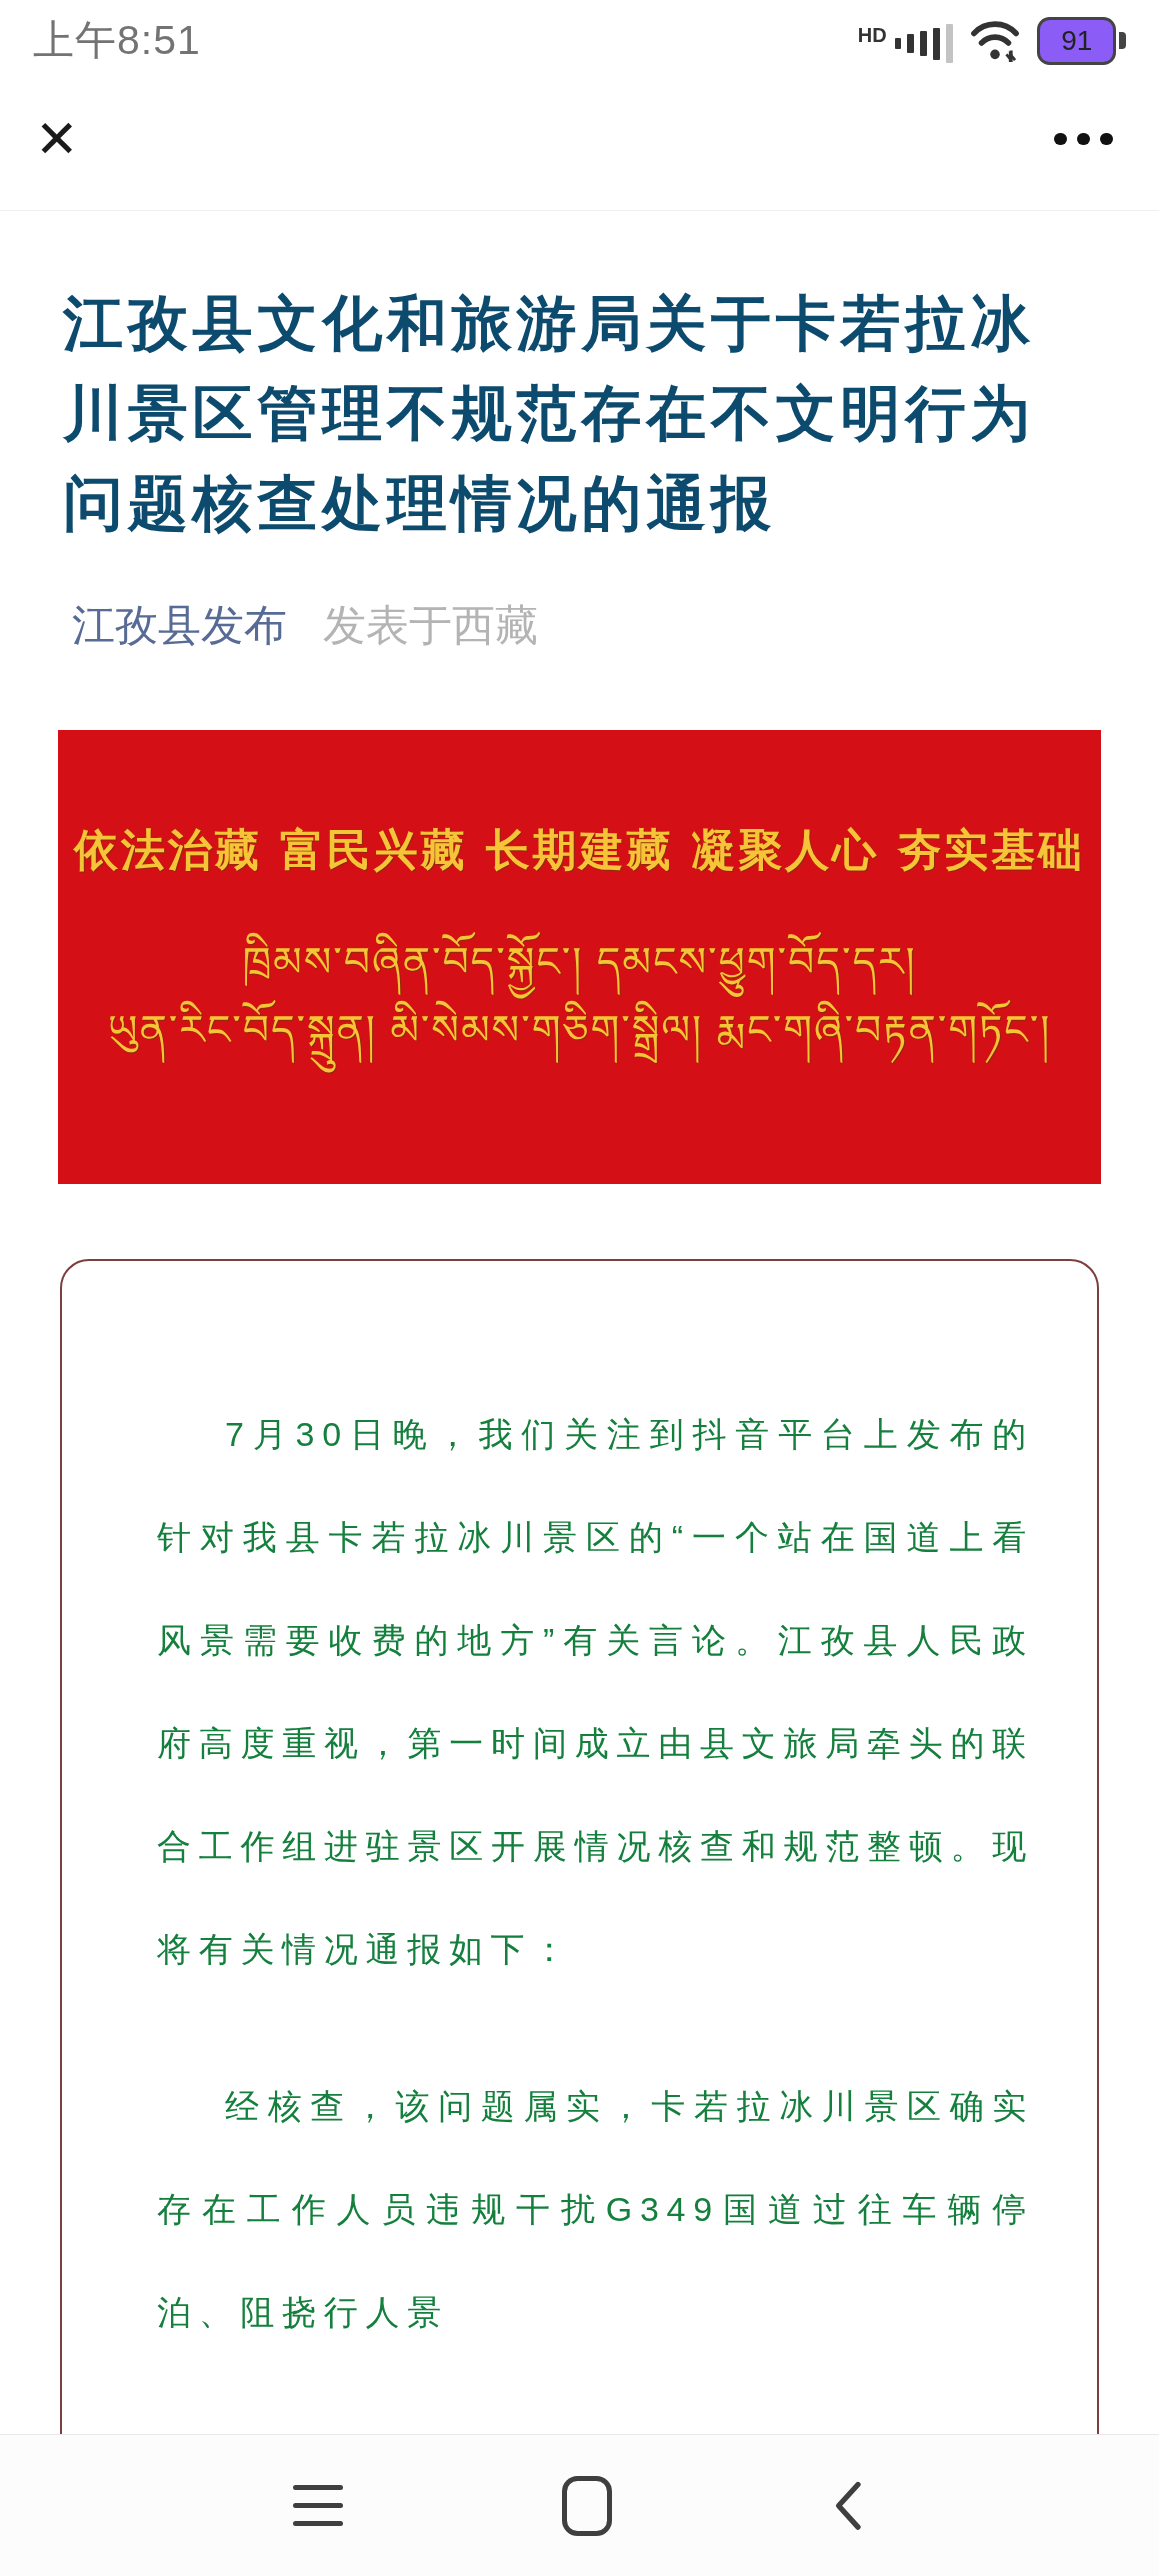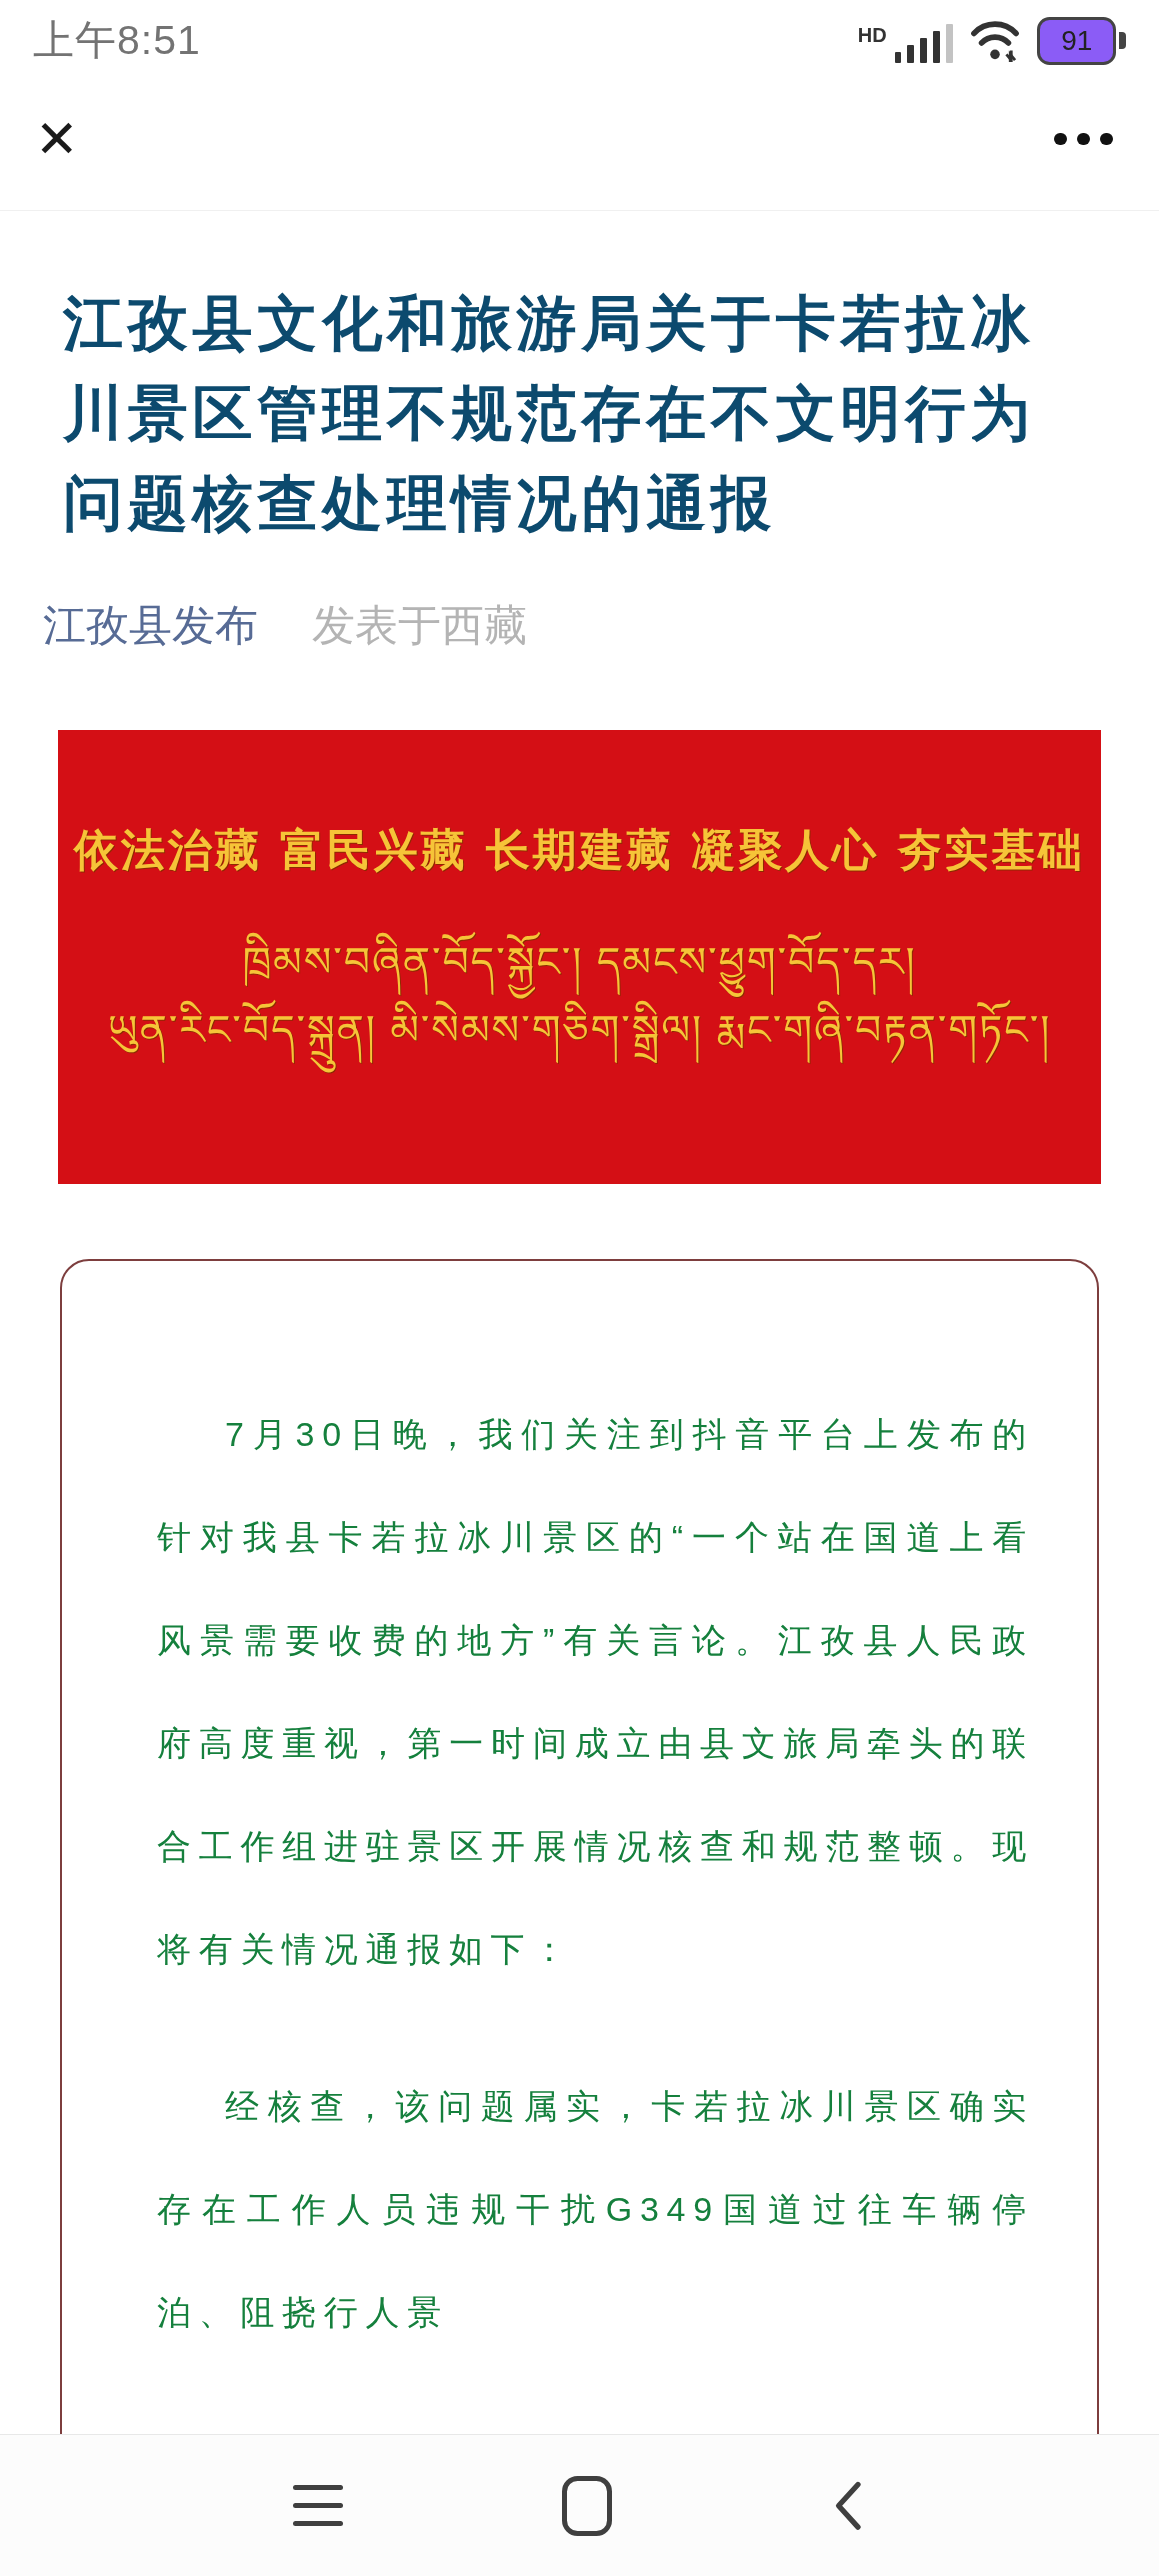--- a/index.html
+++ b/index.html
@@ -9,21 +9,21 @@
     font-family:"Liberation Sans",sans-serif;
     -webkit-font-smoothing:antialiased;
   }
   
   .status-bar{
     height:68px;display:flex;align-items:center;justify-content:space-between;
     padding:13.5px 33px 0 33px;box-sizing:border-box;
   }
   .status-time{font-size:41px;color:#737373;letter-spacing:1px;}
   .status-right{display:flex;align-items:center;gap:17.4px;}
-  .signal-wrap{display:flex;align-items:flex-end;gap:6px;position:relative;padding-top:5.8px;}
+  .signal-wrap{display:flex;align-items:center;gap:6px;position:relative;padding-top:5.8px;}
   .hd-label{font-size:20px;font-weight:bold;color:#333;margin-right:1.9px;align-self:flex-start;}
   .bar{width:6.8px;border-radius:1px;background:#333;}
   .b1{height:11.6px;} .b2{height:18.4px;} .b3{height:25px;} .b4{height:32px;}
   .b5{height:39px;background:#c3c3c3;}
   .wifi-svg{display:block;}
   .battery{
     display:flex;align-items:center;
   }
   .battery-body{
     width:73px;height:42px;border:3.9px solid #444;border-radius:12.6px;
@@ -39,21 +39,21 @@
   .close-btn{font-size:52px;color:#1a1a1a;font-weight:300;line-height:1;cursor:pointer;}
   .more-btn{display:flex;gap:10.6px;align-items:center;cursor:pointer;padding:9.7px 0;}
   .more-btn .dot{width:12.6px;height:12.6px;border-radius:50%;background:#111;}
   
   .article-title{
     margin:68px 63px 0 63px;
     font-size:60px;line-height:90px;font-weight:700;color:#0c4a6e;
     letter-spacing:4.8px;
   }
   .meta-row{
-    margin:48px 63px 0 43px;display:flex;align-items:center;gap:54px;
+    margin:48px 63px 0 72px;display:flex;align-items:center;gap:36px;
     font-size:43px;
   }
   .meta-author{color:#576b95;cursor:pointer;}
   .meta-time,.meta-loc{color:#b4b4b4;}
   
   .banner{
     margin:75px 26px 0 58px;width:1043px;height:454px;
     background:#d40f15;box-sizing:border-box;
     display:flex;flex-direction:column;align-items:center;
     padding-top:93px;cursor:pointer;

